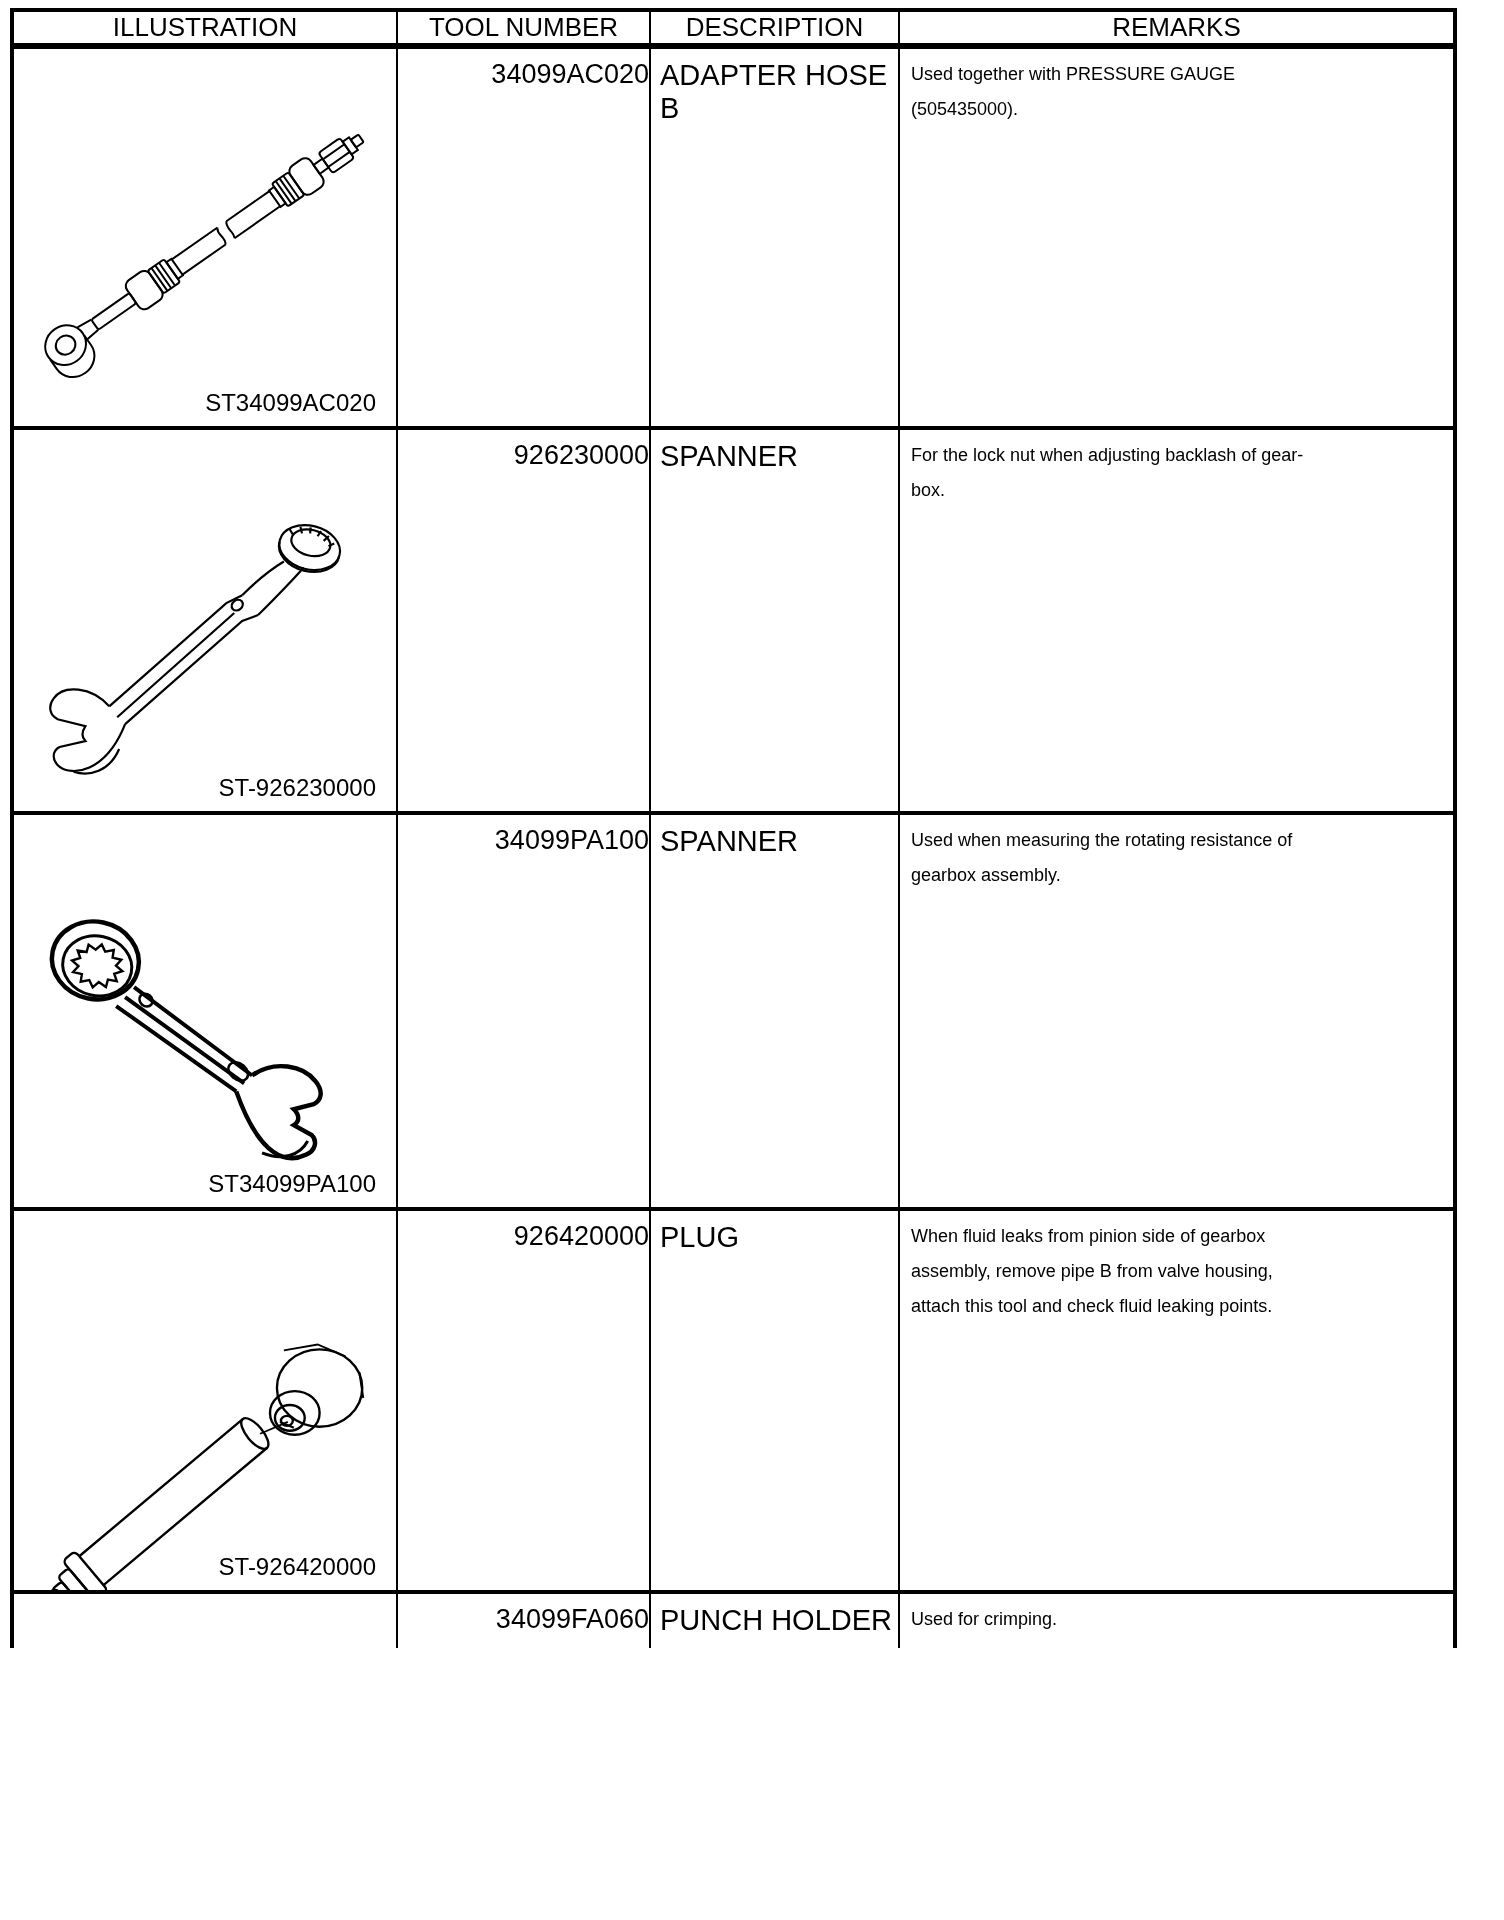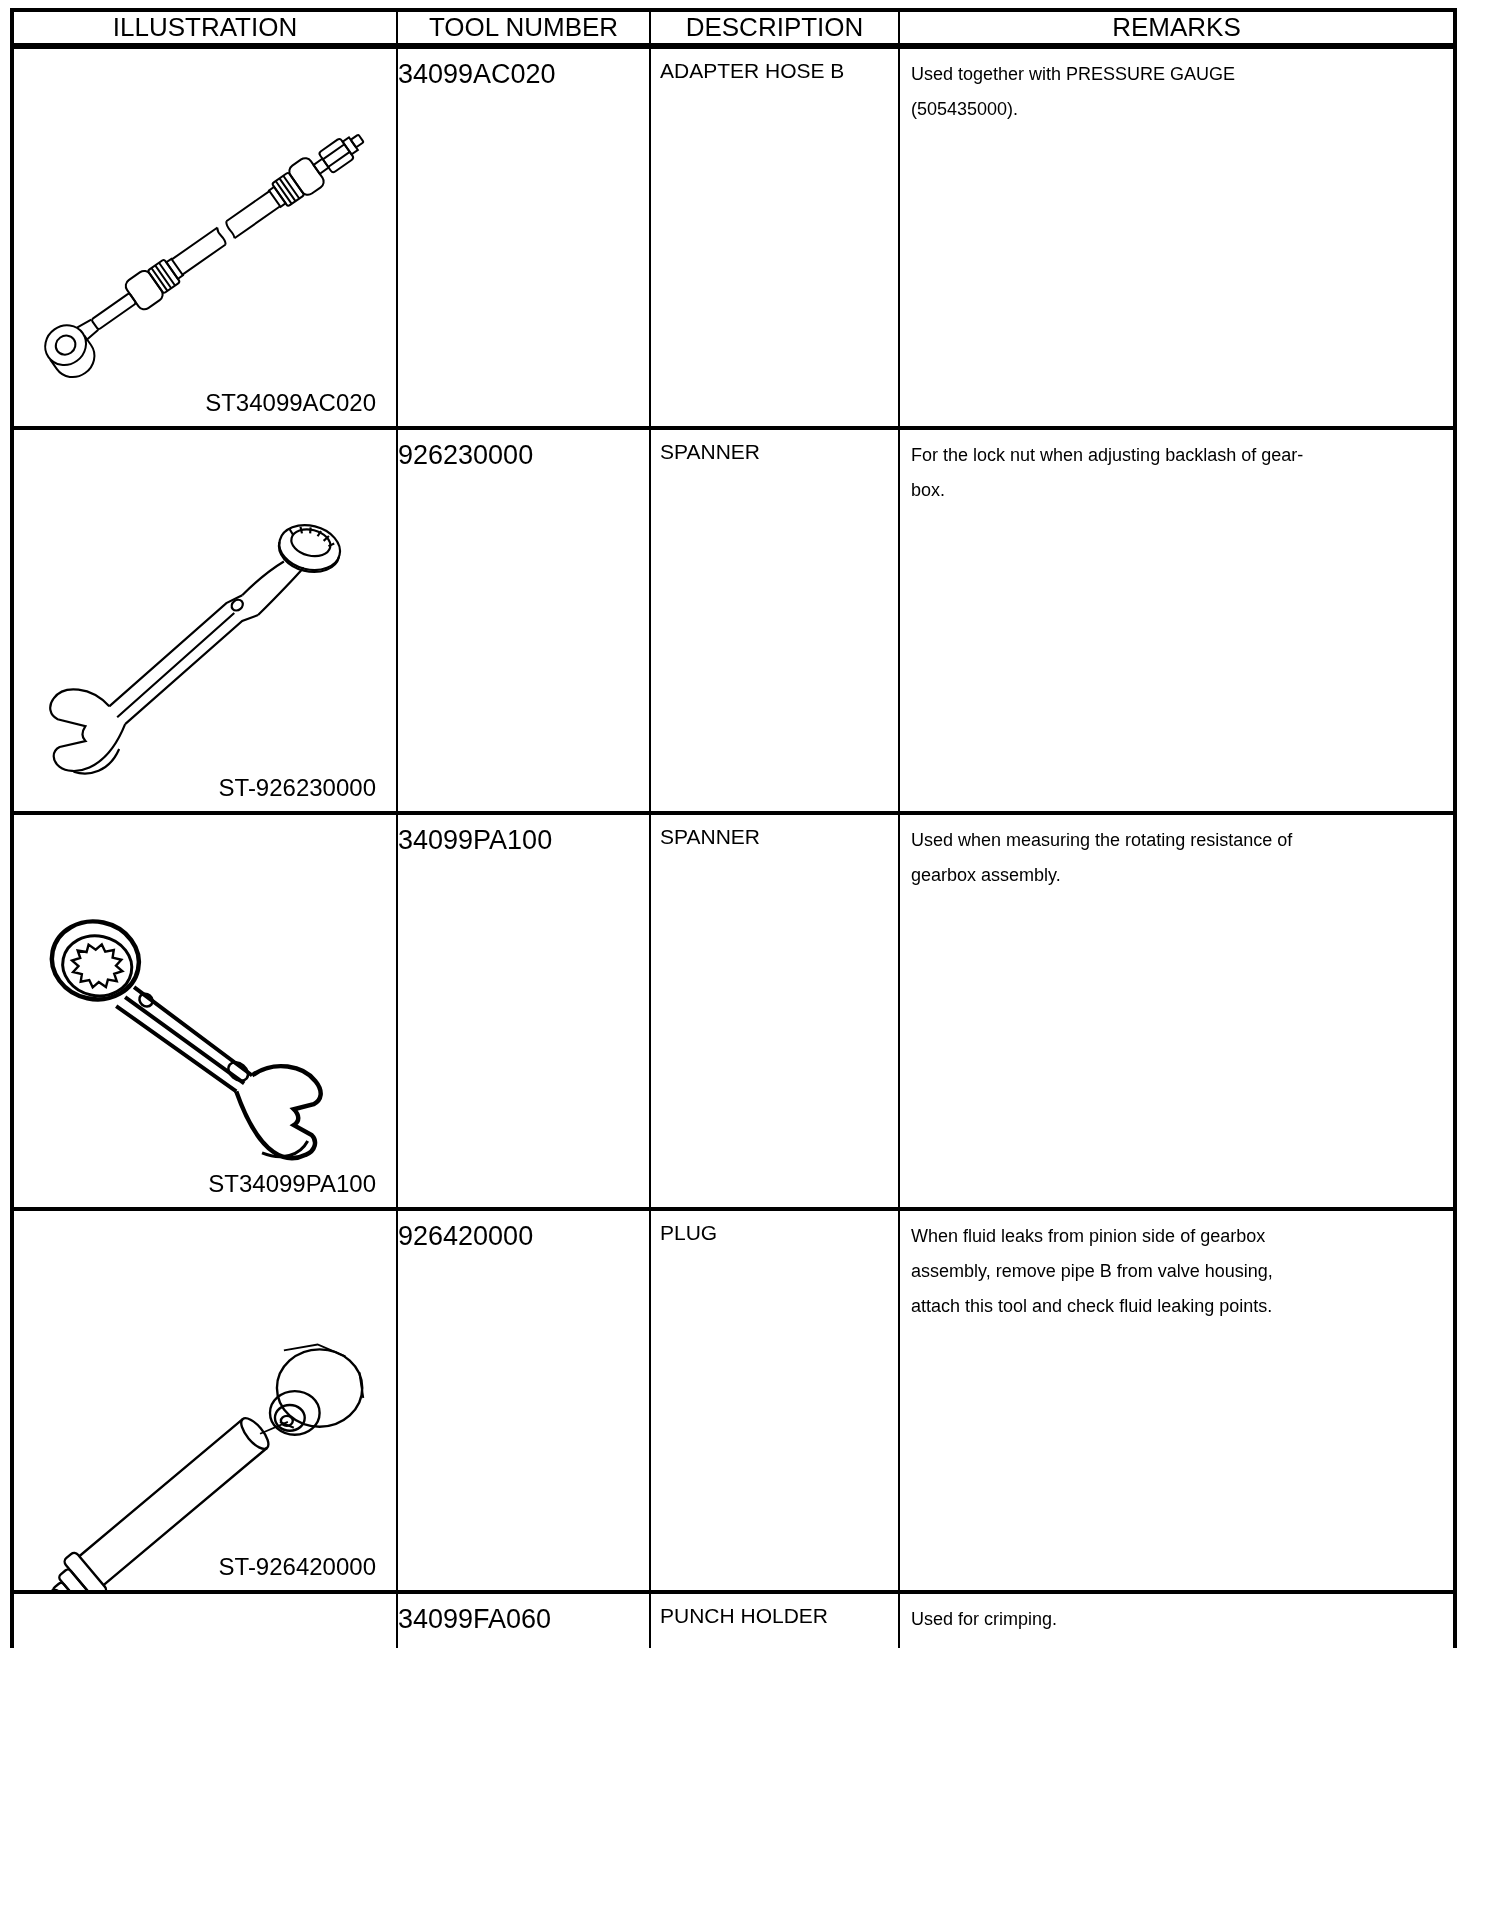--- a/index.html
+++ b/index.html
@@ -6,22 +6,22 @@
   body{width:1504px;height:1920px;font-family:"Liberation Sans","DejaVu Sans",sans-serif;color:#000;}
   .sheet{position:relative;width:1504px;height:1648px;background:#fff;overflow:hidden;}
   table.tools{position:absolute;left:10px;top:8px;width:1443px;border-collapse:collapse;table-layout:fixed;background:#fff;}
   table.tools{border:4px solid #000;}
   th{border:2px solid #000;border-bottom:6px solid #000;font-weight:normal;font-size:26px;height:31px;padding:0;text-align:center;vertical-align:middle;}
   td{border:2px solid #000;border-bottom:4px solid #000;vertical-align:top;padding:0;}
   tr.r1 td{height:367px;} tr.r2 td{height:371px;} tr.r3 td{height:382px;} tr.r4 td{height:369px;} tr.r5 td{height:346px;}
   td.illus{position:relative;}
   td.illus svg{position:absolute;left:0;top:0;width:100%;height:100%;}
   .cap{position:absolute;right:20px;bottom:9px;font-size:24px;white-space:nowrap;}
-  td.tool{text-align:left;padding-top:10px;font-size:27px;}
-  td.desc{padding:10px 4px 0 9px;font-size:21px;}
+  td.tool{text-align:right;padding-top:10px;font-size:27px;}
+  td.desc{padding:10px 4px 0 9px;font-size:29px;}
   td.rem{padding:8px 8px 0 11px;font-size:18px;}
   td.rem .ln{line-height:35px;white-space:nowrap;}
   svg *{stroke:#000;fill:none;}
 </style>
 </head>
 <body>
 
 <div class="sheet">
   <table class="tools">
     <colgroup>

